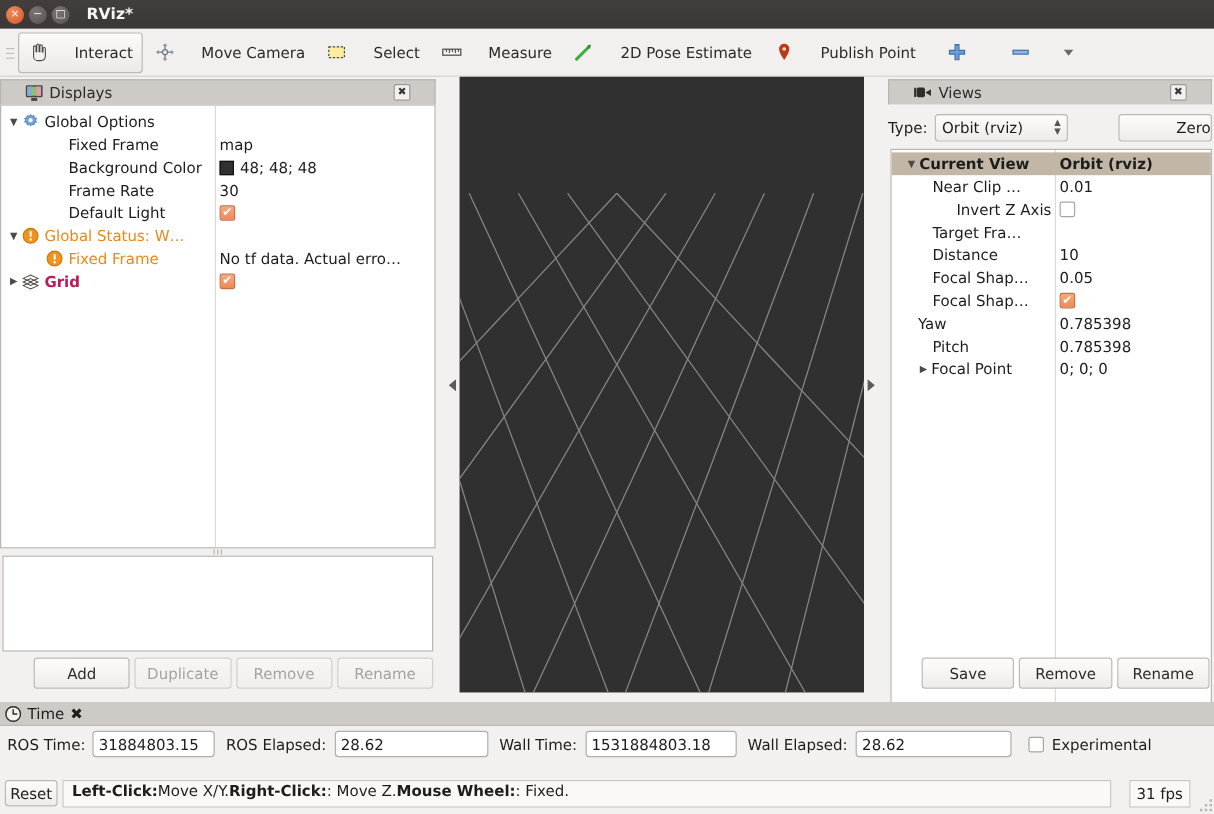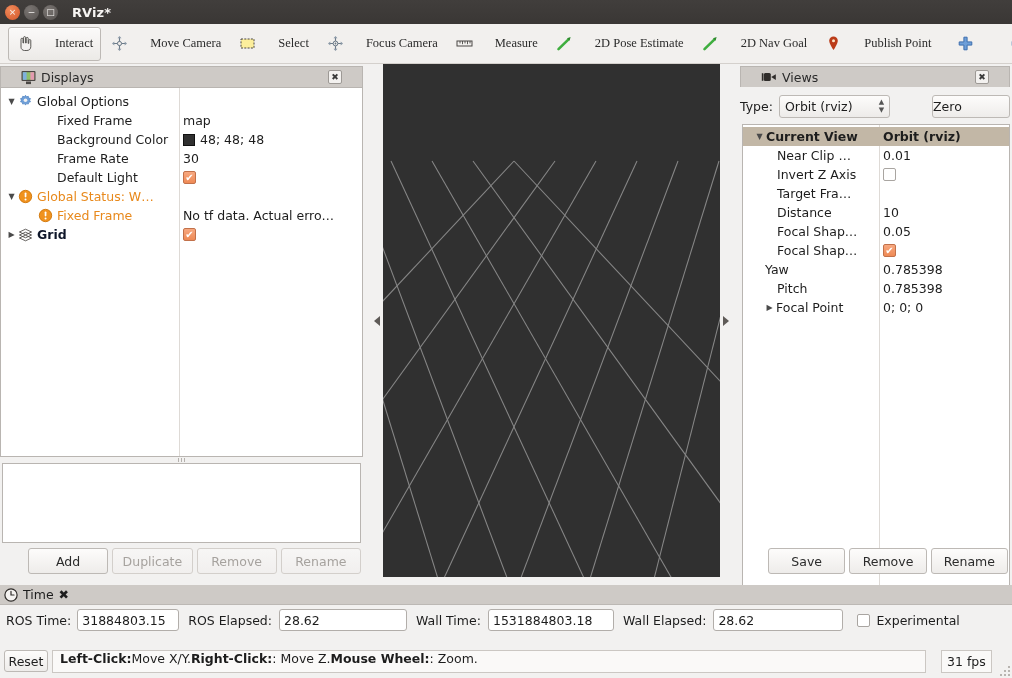--- a/index.html
+++ b/index.html
@@ -40,21 +40,21 @@
     background: #f2f0ee; border-bottom: 1px solid #d4d0cc;
     display: flex; align-items: center; padding-left: 4px;
   }
   .tgrip { width: 9px; height: 14px; margin-right: 2px; position: relative; }
   .tgrip i { display:block; height:1px; background:#c3bfbb; margin:3px 1px; }
   .tbtn {
     display: flex; align-items: center; gap: 22px;
     height: 28px; padding: 16px 7px; margin-right: 2px;
     border: 1px solid transparent; border-radius: 3px;
     background: transparent; color: #2b2b2b; font-size: 12.5px;
-    white-space: nowrap; cursor: default; font-family: Liberation Serif, serif;
+    white-space: nowrap; cursor: default;
   }
   .tbtn.checked {
     background: linear-gradient(to bottom,#fbfaf9,#eceae7);
     border: 1px solid #bdb9b5;
     box-shadow: inset 0 1px 0 #fff;
   }
   .tico { width: 17px; height: 17px; display: block; flex: 0 0 17px; }
 
   
   .panel-title {
@@ -78,21 +78,21 @@
     position: absolute; left: 0; top: 21px; width: 363px; height: 370px;
     background: #ffffff; border: 1px solid #b9b5b1; overflow: hidden;
   }
   .disp-col-split { position: absolute; left: 178px; top: 0; bottom: 0; width: 1px; background: #dedad6; }
   .drow { position: absolute; left: 0; width: 363px; height: 19px; display: flex; align-items: center; }
   .dname { display: flex; align-items: center; height: 19px; white-space: nowrap; }
   .twisty { width: 13px; text-align: center; font-size: 8px; color: #4a4a4a; flex: 0 0 13px; }
   .dicon { width: 15px; height: 15px; flex: 0 0 15px; margin-right: 4px; }
   .dlabel { font-size: 12.5px; }
   .dlabel.warn { color: #e8891c; }
-  .dlabel.link { color: #0f172a; font-weight: bold; }
+  .dlabel.link { color: #be185d; font-weight: bold; }
   .dval { position: absolute; left: 182px; display: flex; align-items: center; gap: 5px; font-size: 12.5px; }
   .swatch { width: 12px; height: 12px; background: #303030; border: 1px solid #111; display:inline-block; }
   .chk {
     width: 13px; height: 13px; border: 1px solid #c2714a; border-radius: 2px;
     background: linear-gradient(to bottom,#f7a880,#ef8a55);
     display: inline-flex; align-items: center; justify-content: center;
     color: #fff; font-size: 10px; line-height: 1;
   }
   .chk.empty { background: #fff; border: 1px solid #a9a5a1; }
 
@@ -143,21 +143,21 @@
   .vlab { font-size: 12.5px; }
   .combo {
     width: 132px; height: 23px; border: 1px solid #bdb9b5; border-radius: 3px;
     background: linear-gradient(to bottom,#fdfcfb,#edebe9);
     display: flex; align-items: center; padding: 0 5px; font-size: 12.5px;
   }
   .combo .spin { margin-left: auto; display:flex; flex-direction:column; gap:2px; color:#555; font-size:7px; line-height:6px; }
   .zerobtn {
     width: 94px; height: 23px; border: 1px solid #bdb9b5; border-radius: 3px;
     background: linear-gradient(to bottom,#fdfcfb,#eeecea);
-    display:flex; align-items:center; justify-content:flex-start; font-size: 12.5px; margin-left: 36px;
+    display:flex; align-items:center; justify-content:flex-end; font-size: 12.5px; margin-left: 36px;
   }
   .views-tree {
     position: absolute; left: 2px; top: 58px; width: 268px; height: 474px;
     background: #fff; border: 1px solid #b9b5b1; overflow: hidden;
   }
   .vcol-split { position: absolute; left: 136px; top: 0; bottom: 0; width: 1px; background: #dedad6; }
   .vrow { position: absolute; left: 0; width: 268px; height: 19px; }
   .vhdr { background: #c2b7a6; }
   .vname {
     position: absolute; left: 0; top: 0; height: 19px; display: flex; align-items: center;
@@ -249,62 +249,39 @@
       <span>Move Camera</span>
     </div>
 
     <div class="tbtn">
       <svg class="tico" viewBox="0 0 17 17">
         <rect x="2" y="4" width="13" height="9" fill="#fcee9c" stroke="#4a4744" stroke-width="1" stroke-dasharray="2 1.3"></rect>
       </svg>
       <span>Select</span>
     </div>
 
-    <div class="tbtn">
-      <svg class="tico" viewBox="0 0 17 17">
-        <g fill="none" stroke="#6b7a88" stroke-width="1.1">
-          <path d="M8.5 2.2v12.6M2.2 8.5h12.6"></path>
-        </g>
-        <g fill="#8a98a6">
-          <path d="M8.5 1l2 2.3h-4z"></path>
-            <path d="M8.5 16l2-2.3h-4z"></path>
-          <path d="M1 8.5l2.3-2v4z"></path>
-            <path d="M16 8.5l-2.3-2v4z"></path>
-        </g>
-        <circle cx="8.5" cy="8.5" r="2.4" fill="#eceae8" stroke="#6b7a88" stroke-width="1"></circle>
-        <circle cx="8.5" cy="8.5" r="0.9" fill="#6b7a88"></circle>
-      </svg>
-      <span>Focus Camera</span>
-    </div>
 
     <div class="tbtn">
       <svg class="tico" viewBox="0 0 17 17">
         <rect x="1" y="6" width="15" height="5" fill="#f3f1ef" stroke="#4a4744" stroke-width="1"></rect>
         <g stroke="#4a4744" stroke-width="0.9">
           <path d="M4 6v2.4M6.5 6v3.2M9 6v2.4M11.5 6v3.2M14 6v2.4"></path>
         </g>
       </svg>
       <span>Measure</span>
     </div>
 
     <div class="tbtn">
       <svg class="tico" viewBox="0 0 17 17">
         <path d="M2.5 14.2L12 4.8" stroke="#3fae3f" stroke-width="2.6" stroke-linecap="round"></path>
         <path d="M11 3.2l3.6-1.1-1 3.7z" fill="#2e8a2e"></path>
       </svg>
       <span>2D Pose Estimate</span>
     </div>
 
-    <div class="tbtn">
-      <svg class="tico" viewBox="0 0 17 17">
-        <path d="M2.5 14.2L12 4.8" stroke="#3fae3f" stroke-width="2.6" stroke-linecap="round"></path>
-        <path d="M11 3.2l3.6-1.1-1 3.7z" fill="#2e8a2e"></path>
-      </svg>
-      <span>2D Nav Goal</span>
-    </div>
 
     <div class="tbtn">
       <svg class="tico" viewBox="0 0 17 17">
         <path d="M8.5 1.5c-2.4 0-4.3 1.9-4.3 4.3 0 3.2 4.3 9.2 4.3 9.2s4.3-6 4.3-9.2c0-2.4-1.9-4.3-4.3-4.3z" fill="#bb3b18"></path>
         <circle cx="8.5" cy="5.8" r="1.5" fill="#fbe6c8"></circle>
       </svg>
       <span>Publish Point</span>
     </div>
 
     <div class="tbtn" style="margin-left:8px">
@@ -533,21 +510,21 @@
           </div>
           <div class="vrow" style="top: 21px;">
             <div class="vname" style="padding-left:34px">
               <span>Near Clip …</span>
             </div>
             <div class="vvalue">
               <span>0.01</span>
             </div>
           </div>
           <div class="vrow" style="top: 40px;">
-            <div class="vname" style="padding-left:34px">
+            <div class="vname" style="padding-left:54px">
               <span>Invert Z Axis</span>
             </div>
             <div class="vvalue">
               <span class="chk empty"></span>
             </div>
           </div>
           <div class="vrow" style="top: 59px;">
             <div class="vname" style="padding-left:34px">
               <span>Target Fra…</span>
             </div>
@@ -657,21 +634,21 @@
   <div class="statusbar">
     <div class="resetbtn">
       <span>Reset</span>
     </div>
     <div class="statusmsg">
       <b>Left-Click:</b>
       <span> Move X/Y. </span>
       <b>Right-Click:</b>
       <span>: Move Z. </span>
       <b>Mouse Wheel:</b>
-      <span>: Zoom.</span>
+      <span>: Fixed.</span>
     </div>
     <div class="fpsbox">
       <span>31 fps</span>
     </div>
     <div class="grip-corner">
       <i style="right:0;bottom:0"></i>
         <i style="right:4px;bottom:0"></i>
         <i style="right:8px;bottom:0"></i>
       <i style="right:0;bottom:4px"></i>
         <i style="right:4px;bottom:4px"></i>

